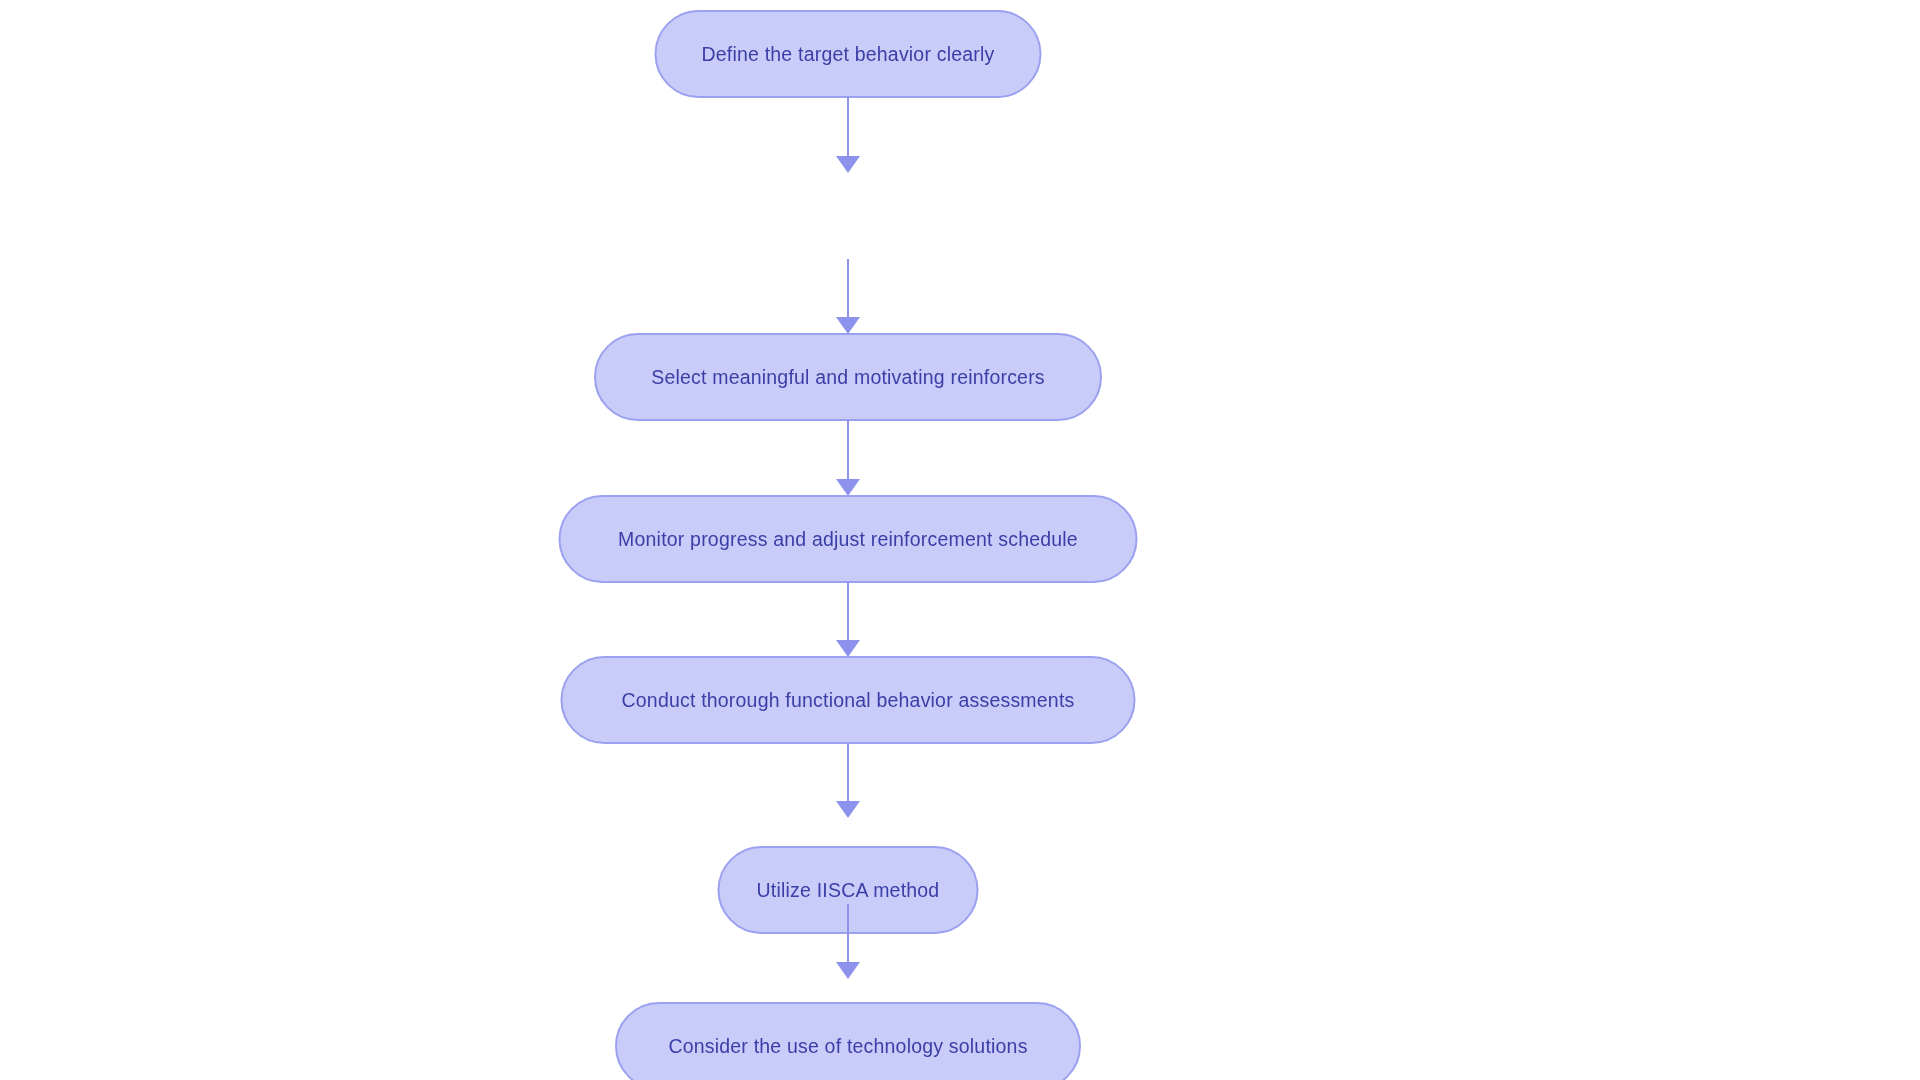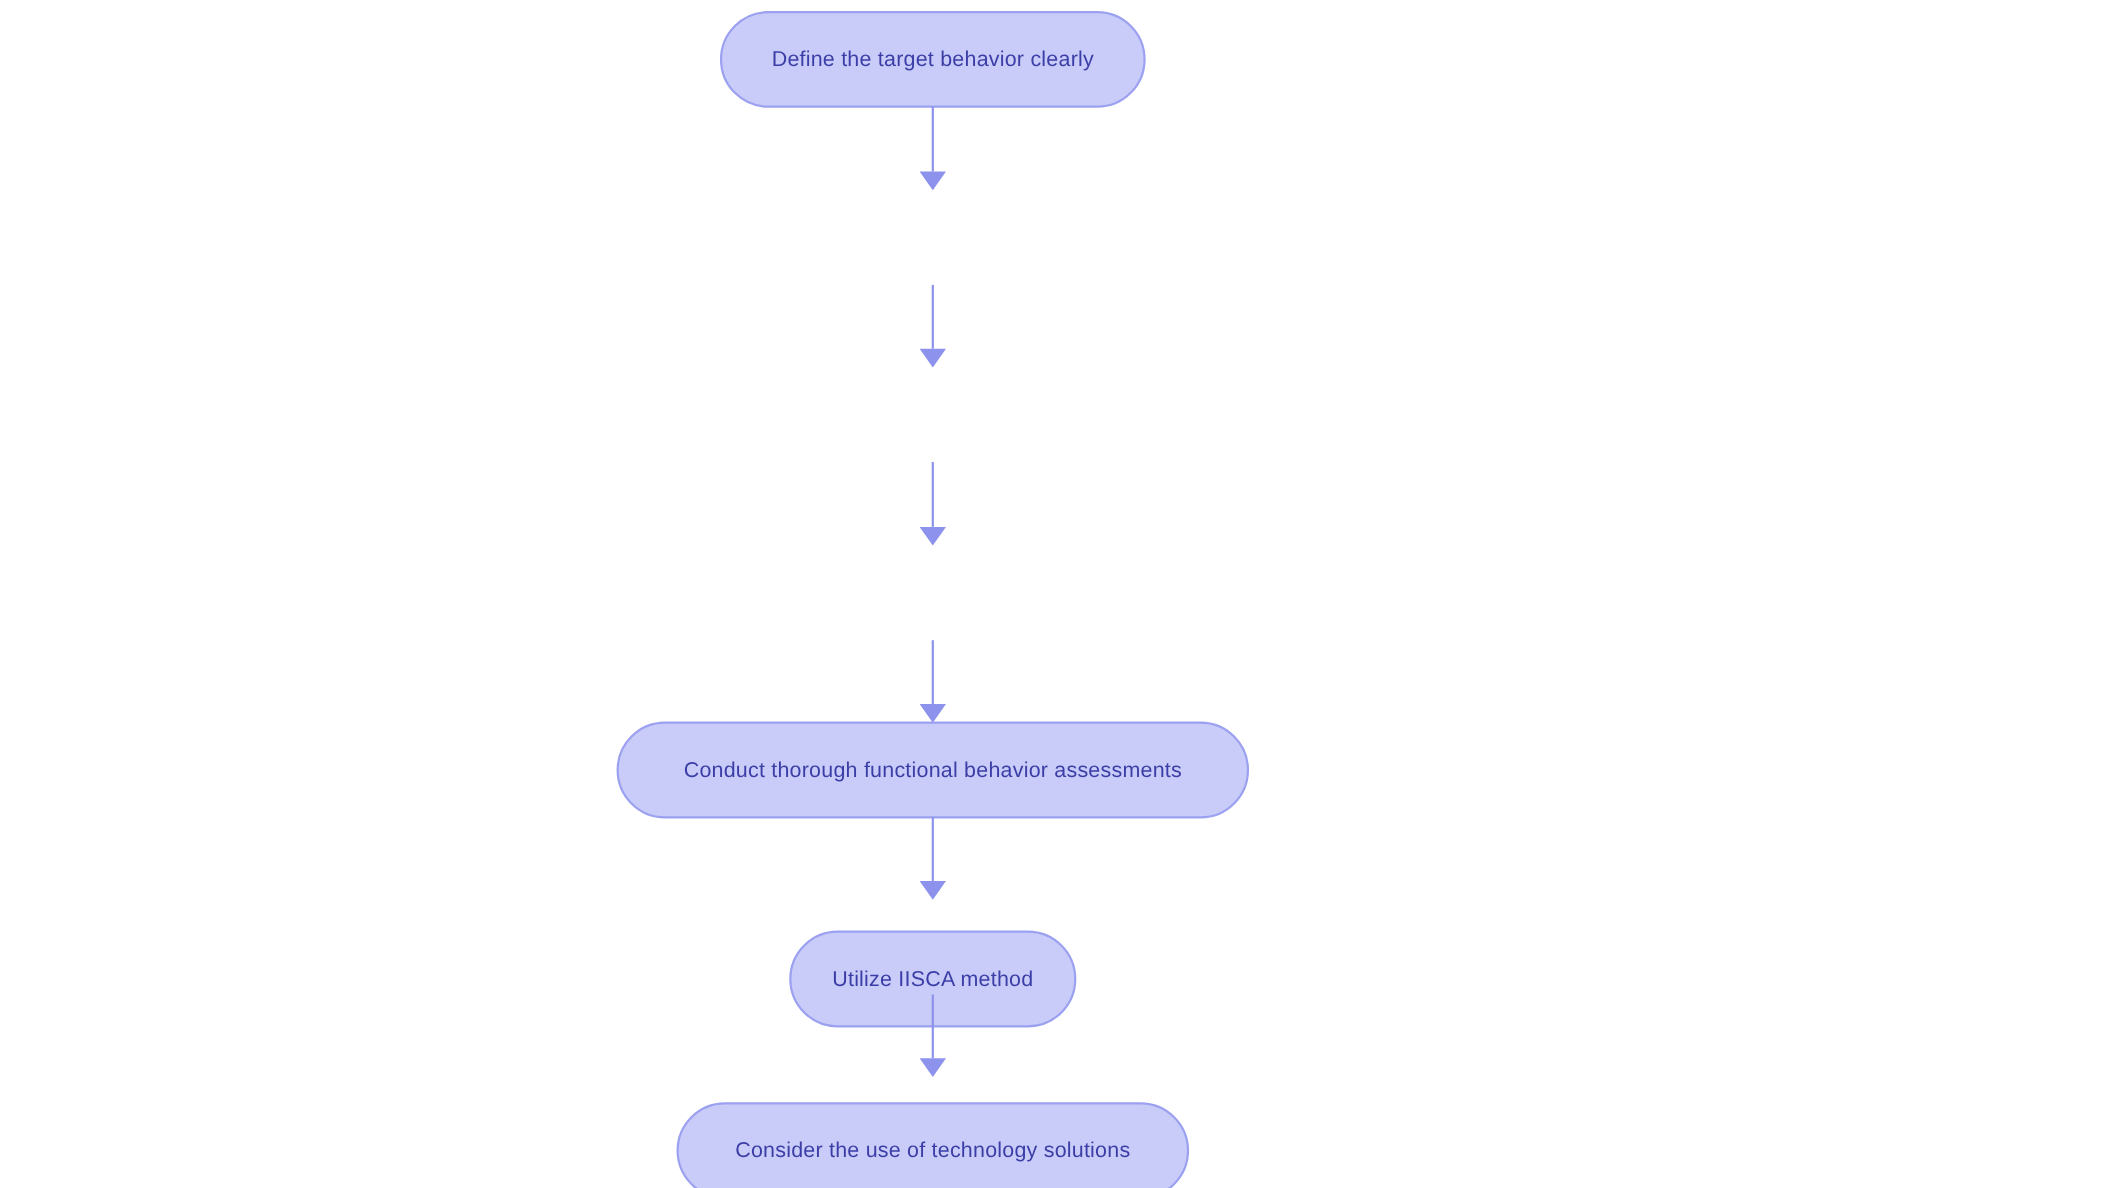--- a/index.html
+++ b/index.html
@@ -89,26 +89,32 @@
     <div class="arrow-line"></div>
     <div class="arrow-head"></div>
   </div>
 
 
   <div class="arrow a2">
     <div class="arrow-line"></div>
     <div class="arrow-head"></div>
   </div>
 
+  <div class="node n3">
+    <span>Select meaningful and motivating reinforcers</span>
+  </div>
 
   <div class="arrow a3">
     <div class="arrow-line"></div>
     <div class="arrow-head"></div>
   </div>
 
+  <div class="node n4">
+    <span>Monitor progress and adjust reinforcement schedule</span>
+  </div>
 
   <div class="arrow a4">
     <div class="arrow-line"></div>
     <div class="arrow-head"></div>
   </div>
 
   <div class="node n5">
     <span>Conduct thorough functional behavior assessments</span>
   </div>
 

